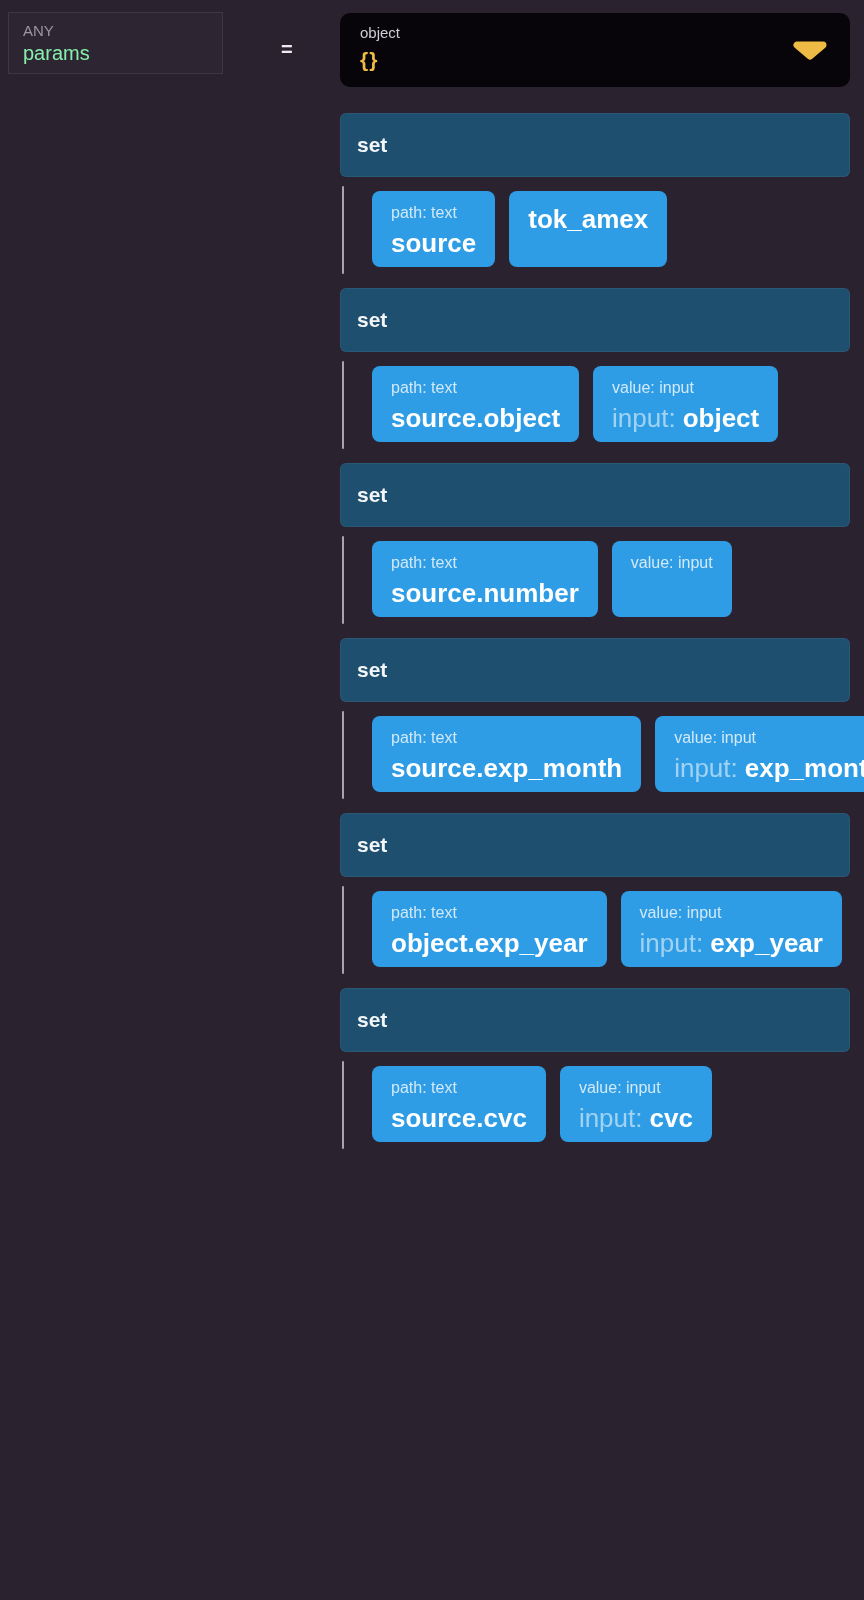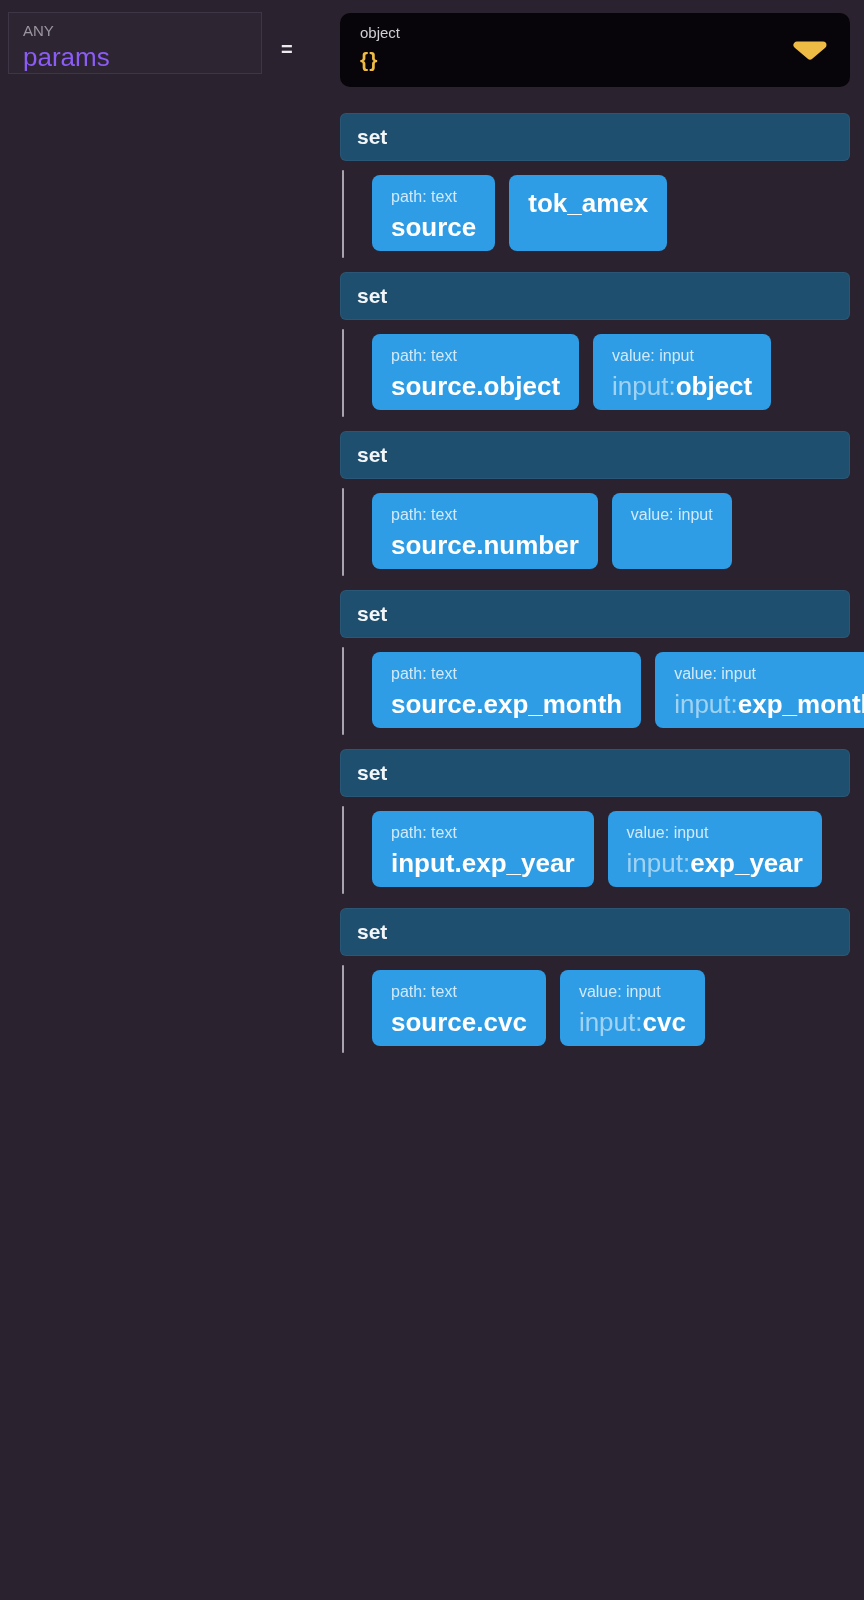--- a/index.html
+++ b/index.html
@@ -7,27 +7,27 @@
     width:864px; height:1600px;
     background:#2b222f;
     font-family:"Liberation Sans", sans-serif;
     position:relative;
     overflow:hidden;
   }
 
   
   .param-slot {
     position:absolute; left:8px; top:12px;
-    width:254px; height:62px; box-sizing:border-box;
+    width:215px; height:62px; box-sizing:border-box;
     border:1px solid #3e3646; border-radius:0;
     background:rgba(255,255,255,0.015);
     padding:8px 14px;
   }
   .param-type { font-size:15px; color:#9b96a1; line-height:1.3; }
-  .param-name { font-size:26px; color:#8b5cf6; line-height:1.25; }
+  .param-name { font-size:20px; color:#86efac; line-height:1.25; }
 
   .equals {
     position:absolute; left:281px; top:38px;
     font-size:20px; font-weight:700; color:#edebef;
   }
 
   
   .value-dropdown {
     position:absolute; left:340px; top:13px;
     width:510px; height:74px; box-sizing:border-box;
@@ -36,21 +36,21 @@
     cursor:pointer;
   }
   .dd-type { font-size:15px; color:#d0cdd4; margin-bottom:7px; }
   .dd-icon { font-size:21px; font-weight:700; color:#eebb45; letter-spacing:1px; }
   .dd-caret { position:absolute; right:20px; top:50%; transform:translateY(-50%); line-height:0; }
 
   
   .content { position:absolute; left:340px; top:113px; width:510px; }
   .group { margin-bottom:21px; }
   .set-header {
-    height:48px; box-sizing:border-box;
+    height:64px; box-sizing:border-box;
     background:#1f4f6f; border:1px solid rgba(255,255,255,0.05);
     border-radius:6px;
     display:flex; align-items:center; padding-left:16px;
     font-size:21px; font-weight:600; color:#f3f6f8;
     margin-bottom:14px;
     cursor:pointer;
   }
   .rows {
     margin-left:32px; position:relative;
     display:flex; gap:14px;
@@ -61,21 +61,21 @@
   }
   .card {
     height:76px; box-sizing:border-box;
     background:#2e9de5; border-radius:8px;
     padding:13px 19px;
     cursor:pointer;
   }
   .card-label { font-size:16px; color:rgba(255,255,255,0.78); margin-bottom:6px; }
   .card-value { font-size:26px; font-weight:600; color:#ffffff; }
   .prefix { font-weight:400; color:rgba(235,245,252,0.6); }
-  .prefix:not(:empty) { }
+  .prefix:not(:empty) { margin-right:7px; }
 </style>
 </head>
 <body>
 
 <div class="param-slot">
   <div class="param-type">ANY</div>
   <div class="param-name">params</div>
 </div>
 
 <div class="equals">=</div>
@@ -149,21 +149,21 @@
       </div>
     </div>
   </section>
 
   <section class="group">
     <div class="set-header">set</div>
     <div class="rows">
       <div class="indent-line"></div>
       <div class="card">
         <div class="card-label">path: text</div>
-        <div class="card-value"><span class="prefix"></span><span class="val">input.exp_year</span></div>
+        <div class="card-value"><span class="prefix"></span><span class="val">object.exp_year</span></div>
       </div>
       <div class="card">
         <div class="card-label">value: input</div>
         <div class="card-value"><span class="prefix">input:</span><span class="val">exp_year</span></div>
       </div>
     </div>
   </section>
 
   <section class="group">
     <div class="set-header">set</div>

